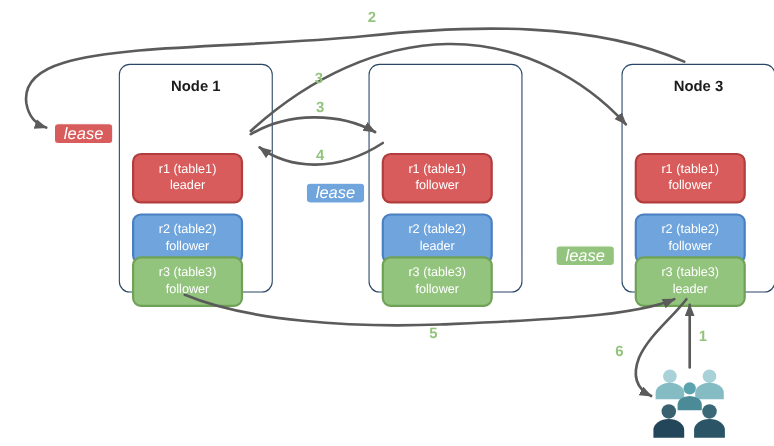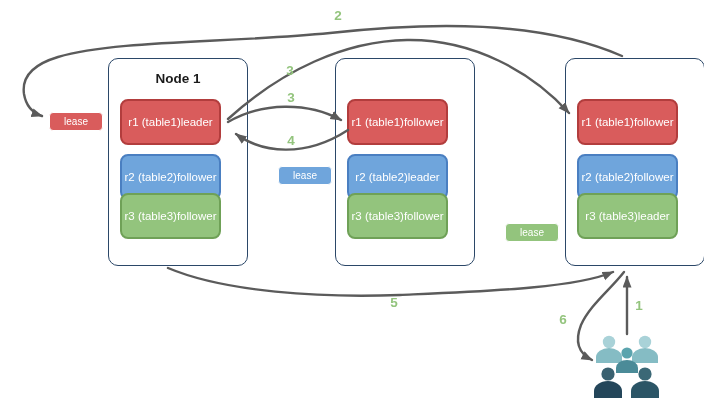--- a/index.html
+++ b/index.html
@@ -11,32 +11,32 @@
   .node{
     position:absolute;top:58px;width:140px;height:208px;box-sizing:border-box;
     background:#ffffff;border:1.5px solid #2b4768;border-radius:10px;z-index:2;
   }
   .node-title{
     position:absolute;top:12px;left:0;width:100%;text-align:center;
     font-weight:bold;font-size:13.5px;color:#1b1b1b;
   }
   .replica{
     position:absolute;left:11px;width:101px;height:46px;box-sizing:border-box;
-    border-radius:8px;border:2px solid;display:flex;flex-direction:row;
+    border-radius:8px;border:2px solid;display:flex;flex-direction:column;
     justify-content:center;align-items:center;color:#ffffff;font-size:11.5px;
-    line-height:1.27;text-align:center;
+    line-height:1.27;text-align:center;margin-top:40px;
   }
   .rep-r1{top:40px}.rep-r2{top:95px}.rep-r3{top:134px}
   .c-red{background:#d95c5c;border-color:#b23d3d;}
   .c-blue{background:#6fa5dc;border-color:#4a7fc1;}
   .c-green{background:#93c47d;border-color:#6fa157;}
   .lease{
     position:absolute;width:54px;height:19px;box-sizing:border-box;z-index:3;
     border-radius:4px;border:1.5px solid;display:flex;justify-content:center;
-    align-items:center;color:#ffffff;font-size:10px;
+    align-items:center;color:#ffffff;font-size:15px;font-style:italic;
   }
   .flow-num{
     position:absolute;width:16px;height:16px;text-align:center;z-index:6;
     color:#93c47d;font-weight:bold;font-size:13.5px;line-height:16px;
   }
   .users{position:absolute;left:583px;top:330px;z-index:2;}
 </style>
 </head>
 <body>
 
@@ -67,20 +67,21 @@
       <div>r2 (table2)</div>
       <div>leader</div>
     </div>
     <div class="replica rep-r3 c-green">
       <div>r3 (table3)</div>
       <div>follower</div>
     </div>
   </div>
 
   <div class="node" style="left:565px">
+    <div class="node-title">Node 3</div>
     <div class="replica rep-r1 c-red">
       <div>r1 (table1)</div>
       <div>follower</div>
     </div>
     <div class="replica rep-r2 c-blue">
       <div>r2 (table2)</div>
       <div>follower</div>
     </div>
     <div class="replica rep-r3 c-green">
       <div>r3 (table3)</div>

